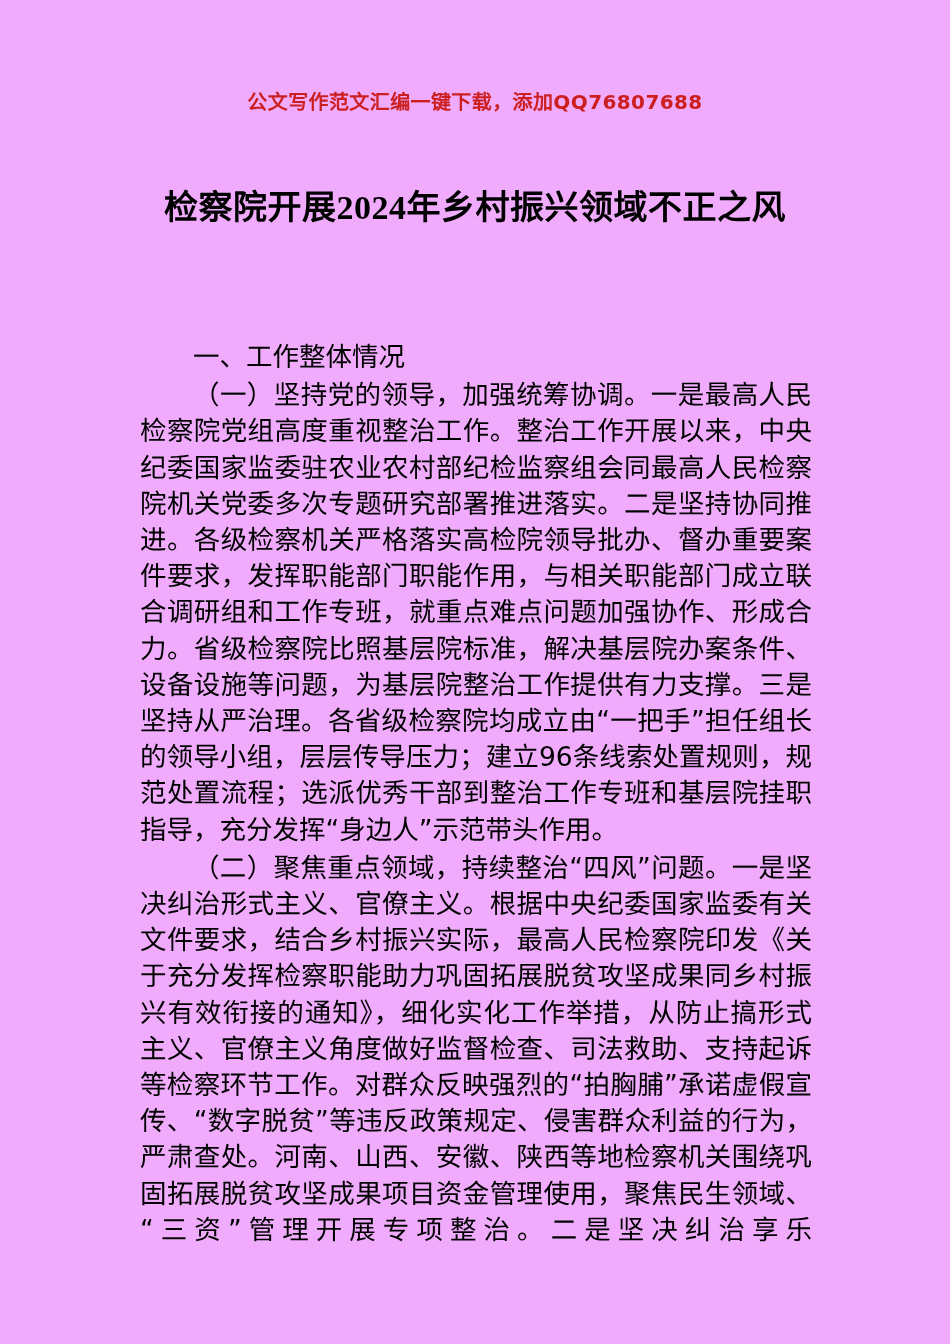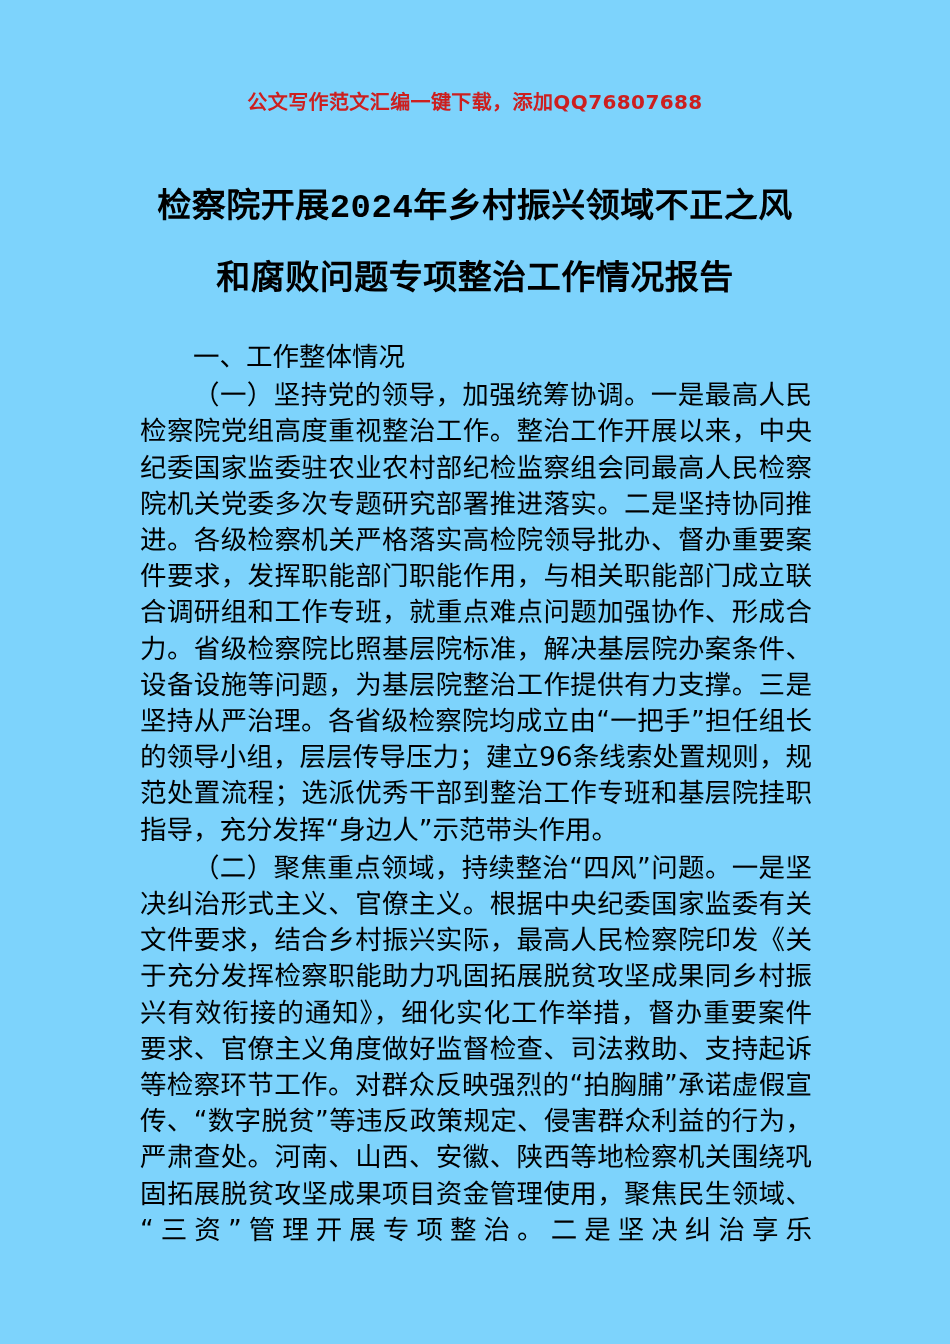--- a/index.html
+++ b/index.html
@@ -13,21 +13,21 @@
     height: 1344px;
     overflow: hidden;
     font-family: "DejaVu Sans", "Liberation Sans", sans-serif;
     -webkit-font-smoothing: antialiased;
   }
 
   .page {
     position: relative;
     width: 950px;
     height: 1344px;
-    background: #7dd3fc;
+    background: #f0abfc;
     box-sizing: border-box;
   }
 
   
   .promo-header {
     position: absolute;
     top: 86px;
     left: 0;
     width: 950px;
     text-align: center;
@@ -47,21 +47,21 @@
     position: absolute;
     top: 172px;
     left: 118px;
     width: 714px;
     text-align: center;
     color: #000000;
     font-size: 34px;
     font-weight: 700;
     line-height: 72px;
     letter-spacing: 0.5px;
-    font-family: Liberation Mono, monospace;
+    font-family: Liberation Serif, serif;
   }
   .doc-title .tline {
     display: block;
     white-space: nowrap;
   }
 
   
   .doc-body {
     position: absolute;
     top: 337px;
@@ -93,22 +93,21 @@
 <body>
 
 <div class="page">
 
   <div class="promo-header">
     <span class="promo-text">公文写作范文汇编一键下载，添加QQ76807688</span>
   </div>
 
   <div class="doc-title">
     <span class="tline">检察院开展2024年乡村振兴领域不正之风</span>
-    <span class="tline">和腐败问题专项整治工作情况报告</span>
   </div>
 
   <div class="doc-body">
     <p class="indent">一、工作整体情况</p>
     <p class="indent">（一）坚持党的领导，加强统筹协调。一是最高人民检察院党组高度重视整治工作。整治工作开展以来，中央纪委国家监委驻农业农村部纪检监察组会同最高人民检察院机关党委多次专题研究部署推进落实。二是坚持协同推进。各级检察机关严格落实高检院领导批办、督办重要案件要求，发挥职能部门职能作用，与相关职能部门成立联合调研组和工作专班，就重点难点问题加强协作、形成合力。省级检察院比照基层院标准，解决基层院办案条件、设备设施等问题，为基层院整治工作提供有力支撑。三是坚持从严治理。各省级检察院均成立由“一把手”担任组长的领导小组，层层传导压力；建立96条线索处置规则，规范处置流程；选派优秀干部到整治工作专班和基层院挂职指导，充分发挥“身边人”示范带头作用。</p>
-    <p class="indent continues">（二）聚焦重点领域，持续整治“四风”问题。一是坚决纠治形式主义、官僚主义。根据中央纪委国家监委有关文件要求，结合乡村振兴实际，最高人民检察院印发《关于充分发挥检察职能助力巩固拓展脱贫攻坚成果同乡村振兴有效衔接的通知》，细化实化工作举措，督办重要案件要求、官僚主义角度做好监督检查、司法救助、支持起诉等检察环节工作。对群众反映强烈的“拍胸脯”承诺虚假宣传、“数字脱贫”等违反政策规定、侵害群众利益的行为，严肃查处。河南、山西、安徽、陕西等地检察机关围绕巩固拓展脱贫攻坚成果项目资金管理使用，聚焦民生领域、“三资”管理开展专项整治。二是坚决纠治享乐</p>
+    <p class="indent continues">（二）聚焦重点领域，持续整治“四风”问题。一是坚决纠治形式主义、官僚主义。根据中央纪委国家监委有关文件要求，结合乡村振兴实际，最高人民检察院印发《关于充分发挥检察职能助力巩固拓展脱贫攻坚成果同乡村振兴有效衔接的通知》，细化实化工作举措，从防止搞形式主义、官僚主义角度做好监督检查、司法救助、支持起诉等检察环节工作。对群众反映强烈的“拍胸脯”承诺虚假宣传、“数字脱贫”等违反政策规定、侵害群众利益的行为，严肃查处。河南、山西、安徽、陕西等地检察机关围绕巩固拓展脱贫攻坚成果项目资金管理使用，聚焦民生领域、“三资”管理开展专项整治。二是坚决纠治享乐</p>
   </div>
 
 </div>
 
 </body></html>

